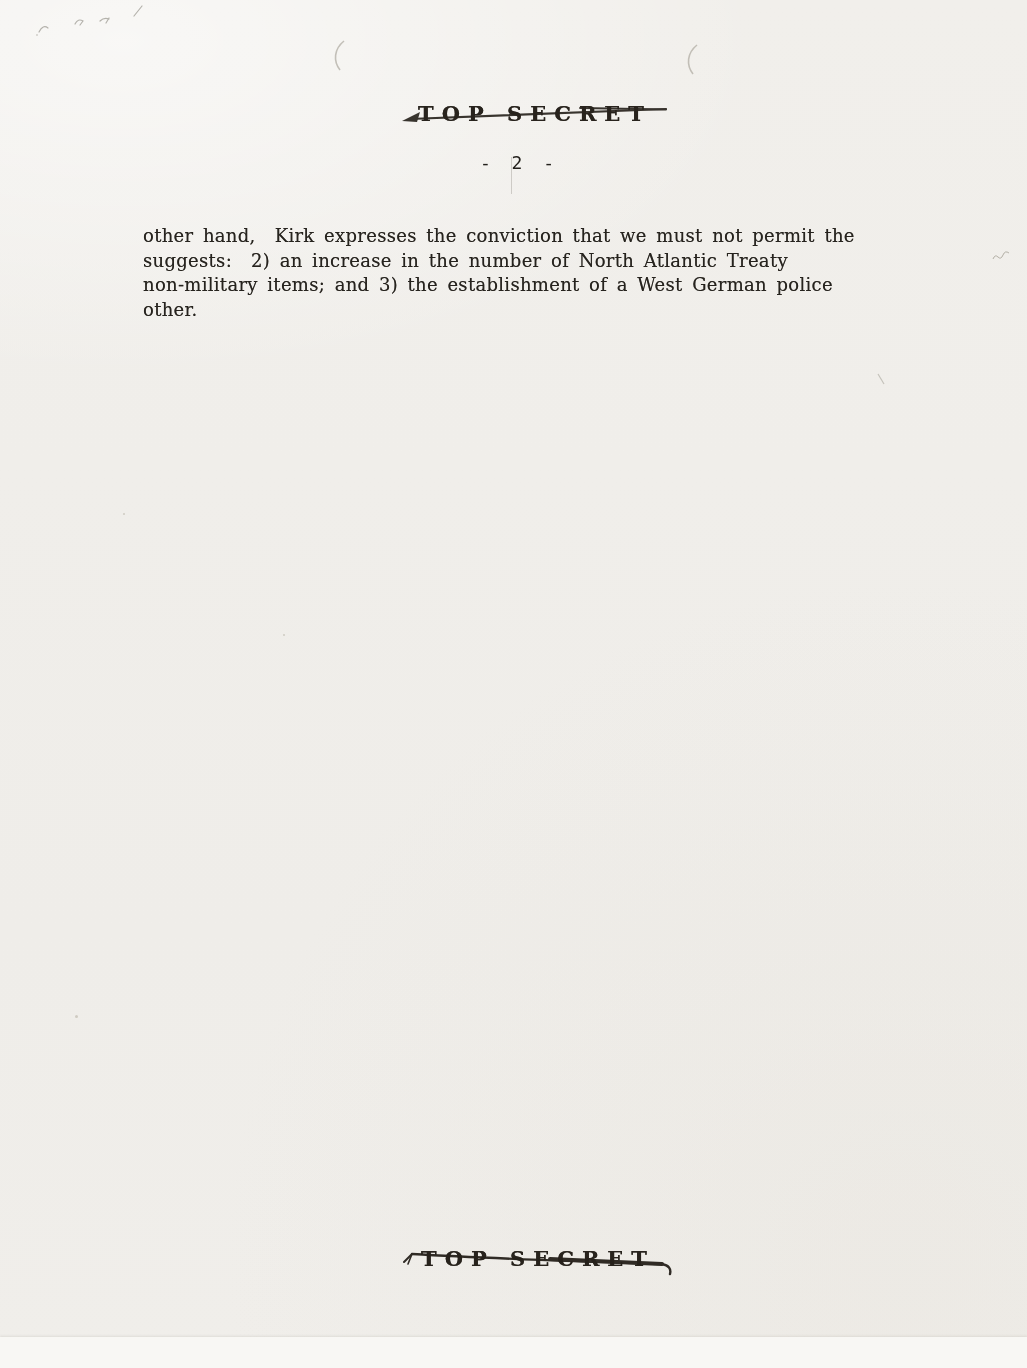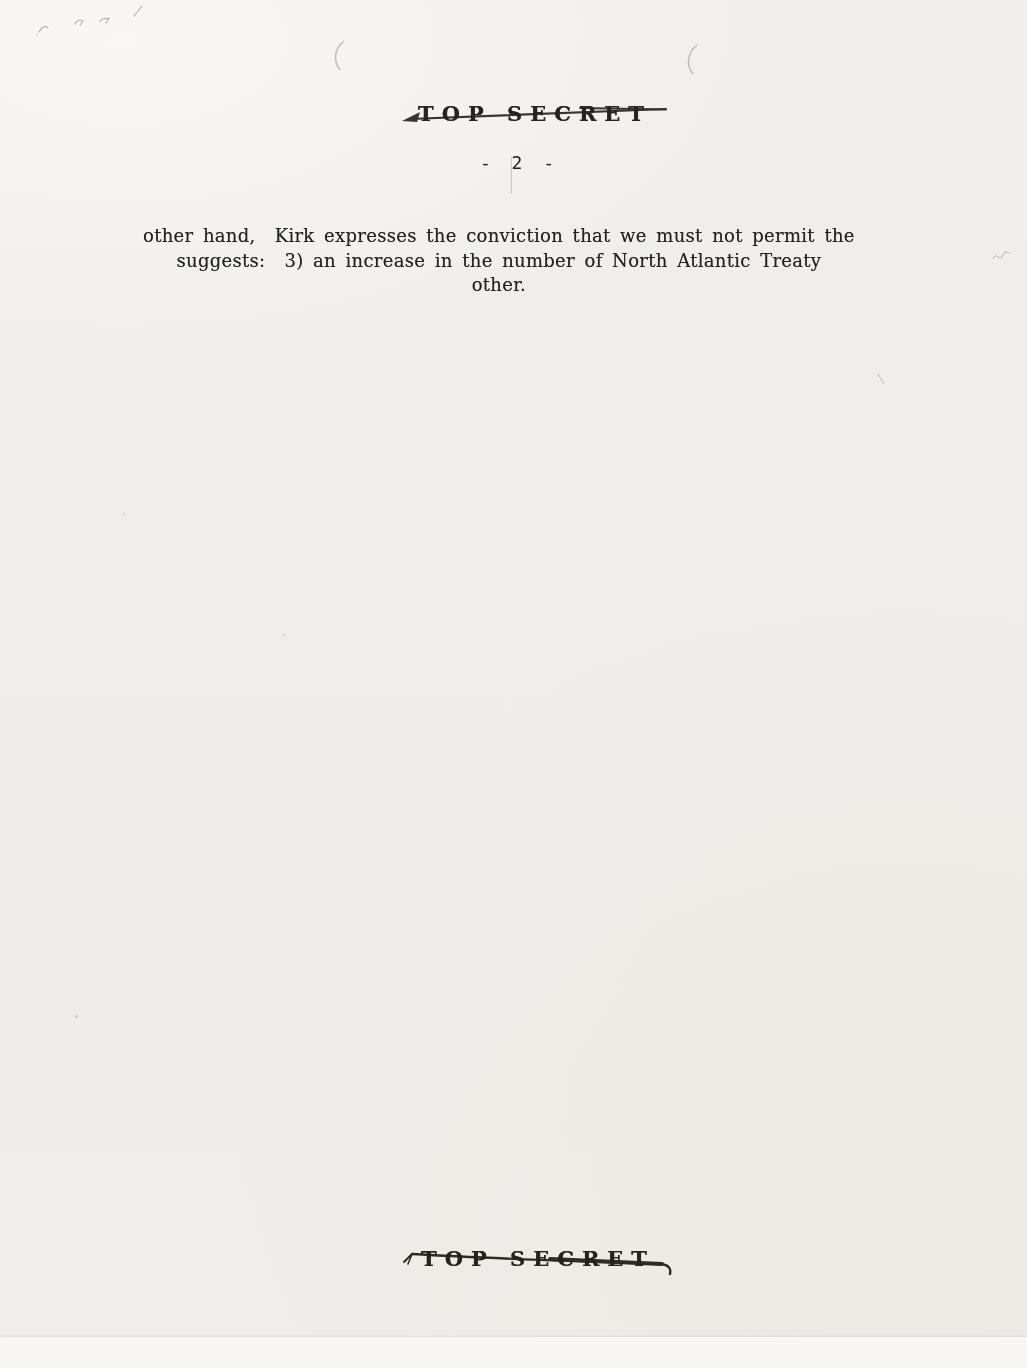--- a/index.html
+++ b/index.html
@@ -44,21 +44,20 @@
   }
   .body-text { position:absolute; left:143px; top:224px; }
   .tline {
     white-space:pre;
     font-size:18px;
     line-height:24.6px;
     letter-spacing:.3px;
     word-spacing:3.5px;
     color:#26231e;
     text-shadow:0 0 .5px rgba(38,35,30,.55);
-    text-align:center;
   }
   .vtick-top {
     position:absolute; left:511px; top:157px;
     width:1px; height:37px;
     background:rgba(110,105,96,.28);
   }
   .vdash { position:absolute; width:1.5px; background:rgba(100,95,88,.5); }
   .vdash-1 { left:514px; top:1342px; height:11px; }
   .vdash-2 { left:514px; top:1357px; height:8px; }
   .mark-svg { position:absolute; pointer-events:none; }
@@ -94,21 +93,22 @@
       <path d="M182,12 L268,13.5" stroke-width="1.8"></path>
       <polygon points="4,25 22,16 19,26" fill="#29241e" stroke="none"></polygon>
     </g>
   </svg>
 
   <div class="page-num">- 2 -</div>
   <div class="vtick-top"></div>
 
   <div class="body-text">
     <div class="tline">other hand,  Kirk expresses the conviction that we must not permit the</div>
-    <div class="tline">suggests:  3) an increase in the number of North Atlantic Treaty</div>
+    <div class="tline">suggests:  2) an increase in the number of North Atlantic Treaty</div>
+    <div class="tline">non-military items; and 3) the establishment of a West German police</div>
     <div class="tline">other.</div>
   </div>
 
   <svg class="mark-svg" style="left:992px; top:250px;" width="20" height="14">
     <path d="M1,9 q2,-5 5,-2 t5,-2 t6,-2" fill="none" stroke="#8a8578" stroke-width="1" opacity="0.6"></path>
   </svg>
   <svg class="mark-svg" style="left:876px; top:373px;" width="12" height="14">
     <path d="M2,1 l6,10" fill="none" stroke="#9a968c" stroke-width="1.2" opacity="0.5"></path>
   </svg>
   <div class="speck" style="left:75px;  top:1015px; width:3px; height:3px;"></div>

